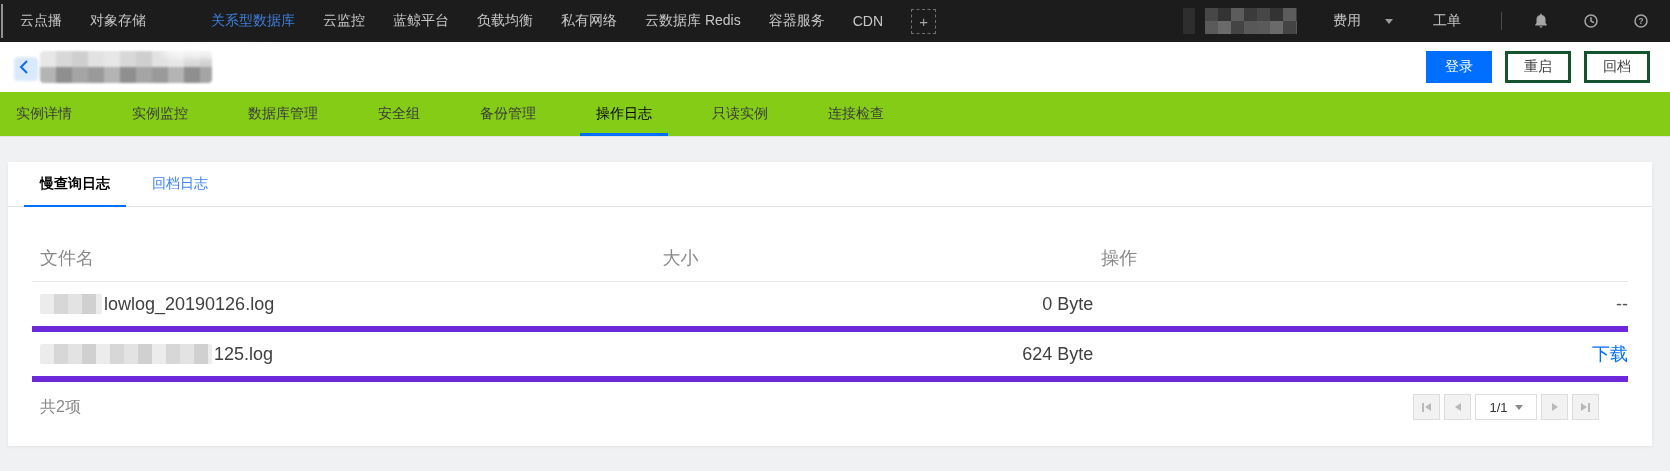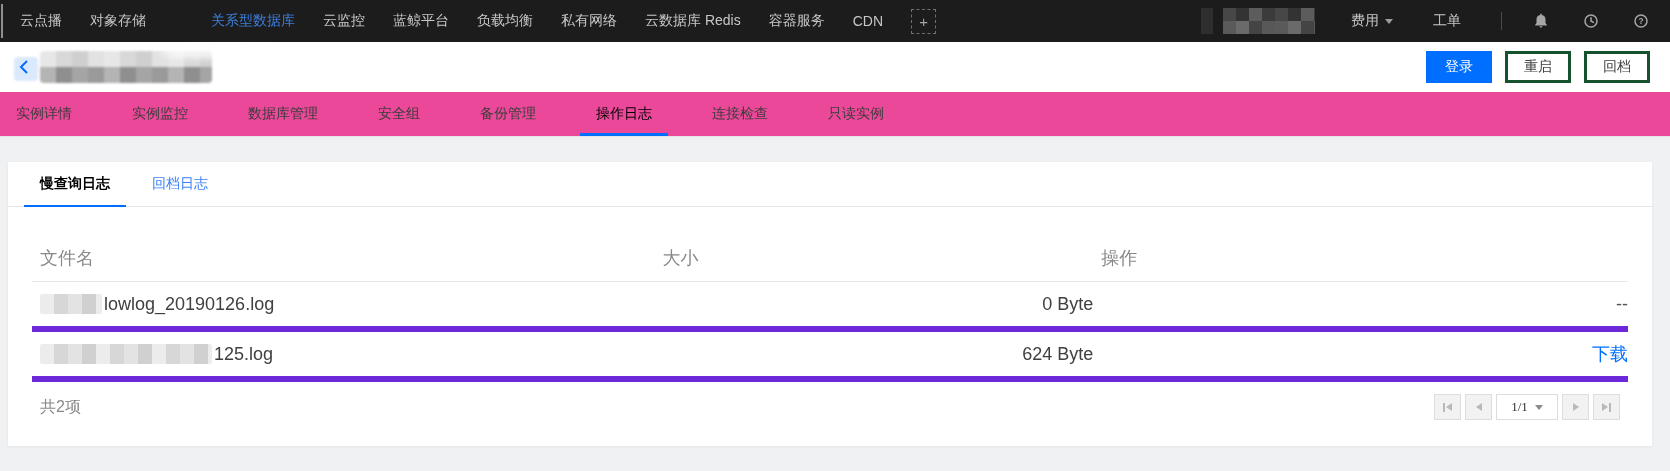--- a/index.html
+++ b/index.html
@@ -20,21 +20,21 @@
   .nav-add { width:25px; height:25px; border:1px dashed #707070; color:#a5a5a5;
              display:flex; align-items:center; justify-content:center; font-size:15px; cursor:pointer; }
   .topbar-right { display:flex; align-items:center; padding-right:20px; }
   .mosaic-sm { width:12px; height:26px; background:#2e2e2e; margin-right:10px; }
   .mosaic { width:92px; height:26px; margin-right:36px; filter:blur(.6px);
     background-image:
       repeating-linear-gradient(90deg,#474747 0 13px,#333 13px 26px,#5c5c5c 26px 39px,#3b3b3b 39px 52px),
       repeating-linear-gradient(90deg,#5a5a5a 0 13px,#6a6a6a 13px 26px,#444 26px 39px,#585858 39px 52px);
     background-size:100% 13px,100% 13px; background-position:0 0,0 13px; background-repeat:no-repeat; }
   .top-link { color:#c7c7c7; font-size:14px; margin-right:40px; display:flex;
-              align-items:center; gap:6px; cursor:pointer; white-space:nowrap; }
+              align-items:center; gap:24px; cursor:pointer; white-space:nowrap; }
   .caret-down { width:0; height:0; border-left:4px solid transparent;
                 border-right:4px solid transparent; border-top:5px solid #9c9c9c; }
   .vdiv { width:1px; height:18px; background:#4a4a4a; margin-right:30px; }
   .top-icon { display:flex; margin-right:32px; cursor:pointer; }
   .top-icon:last-child { margin-right:0; }
   
   .toolbar { height:50px; background:#fff; display:flex; align-items:center;
              justify-content:space-between; padding:0 20px 0 16px; position:relative;gap:15px; }
   .toolbar-left { display:flex; align-items:center; position:relative; }
   .back-chip { position:absolute; left:-2px; top:6px; width:24px; height:24px;
@@ -46,21 +46,21 @@
       repeating-linear-gradient(90deg,#b4b4b4 0 16px,#8f8f8f 16px 32px,#a5a5a5 32px 48px,#9a9a9a 48px 64px);
     background-size:100% 16px,100% 16px; background-position:0 0,0 16px; background-repeat:no-repeat; }
   .title-mosaic::after { content:""; position:absolute; left:120px; top:-4px; width:140px; height:12px;
     background:#fff; opacity:.8; border-radius:50%; filter:blur(3px); }
   .toolbar-right { display:flex; gap:13px; }
   .btn { min-width:66px; height:32px; padding:0 14px; display:flex; align-items:center;
          justify-content:center; font-size:14px; cursor:pointer; }
   .btn-primary { background:#006eff; color:#fff; border:1px solid #006eff; }
   .btn-default { background:#fff; color:#404040; border:3px solid #14532d; }
   
-  .tabs { height:45px; background:#ec4899; border-bottom:1px solid #e4e4e4;
+  .tabs { height:45px; background:#84cc16; border-bottom:1px solid #e4e4e4;
           display:flex; align-items:stretch; }
   .tab { display:flex; align-items:center; padding:0 16px; margin-right:28px;
          font-size:14px; color:#3c3c3c; position:relative; cursor:pointer; white-space:nowrap; }
   .tab.active { font-weight:normal; color:#000; }
   .tab.active::after { content:""; position:absolute; left:0; right:0; bottom:0;
                        height:3px; background:#006eff; }
   
   .card { margin:25px 18px 0 8px; height:284px; background:#fff;
           box-shadow:0 1px 3px rgba(0,0,0,.06); }
   .subtabs { height:45px; display:flex; align-items:stretch; padding-left:16px;
@@ -77,21 +77,21 @@
   .trow { height:50px; font-size:18px; color:#404040; border-bottom:6px solid #6d28d9;text-align:right; }
   .cell { padding-left:8px; }
   .file-cell { display:flex; align-items:center; }
   .file-mosaic { height:20px; border-radius:2px; margin-right:2px; filter:blur(.7px); flex:none;
     background:repeating-linear-gradient(90deg,#ececec 0 14px,#d7d7d7 14px 28px,#e3e3e3 28px 42px,#d0d0d0 42px 56px); }
   .w-sm { width:62px; } .w-lg { width:172px; }
   .link { color:#006eff; cursor:pointer; }
   .dash { color:#555; }
   .tfoot { display:flex; justify-content:space-between; align-items:center; height:50px; }
   .total { color:#898989; font-size:16px; padding-left:8px; }
-  .pager { display:flex; gap:4px; margin-right:8px;font-family:Liberation Serif, serif; }
+  .pager { display:flex; gap:4px; margin-right:29px; }
   .pg-btn { width:27px; height:26px; background:#f2f2f2; border:1px solid #ddd;
             display:flex; align-items:center; justify-content:center; gap:1px; cursor:pointer; }
   .pg-page { width:62px; height:26px; background:#fff; border:1px solid #ddd; cursor:pointer;
              display:flex; align-items:center; justify-content:center; gap:7px; font-size:13px; color:#333; }
   .tri-l { width:0; height:0; border-top:4px solid transparent; border-bottom:4px solid transparent;
            border-right:6px solid #b9b9b9; }
   .tri-r { width:0; height:0; border-top:4px solid transparent; border-bottom:4px solid transparent;
            border-left:6px solid #b9b9b9; }
   .pg-bar { width:2px; height:9px; background:#b9b9b9; }
   .pg-caret { width:0; height:0; border-left:4px solid transparent;
@@ -164,22 +164,22 @@
   </div>
 </div>
 
 <div class="tabs">
   <span class="tab">实例详情</span>
   <span class="tab">实例监控</span>
   <span class="tab">数据库管理</span>
   <span class="tab">安全组</span>
   <span class="tab">备份管理</span>
   <span class="tab active">操作日志</span>
+  <span class="tab">只读实例</span>
   <span class="tab">连接检查</span>
-  <span class="tab">只读实例</span>
 </div>
 
 <div class="card">
   <div class="subtabs">
     <span class="subtab active">慢查询日志</span>
     <span class="subtab">回档日志</span>
   </div>
 
   <div class="table-wrap">
     <div class="thead">

